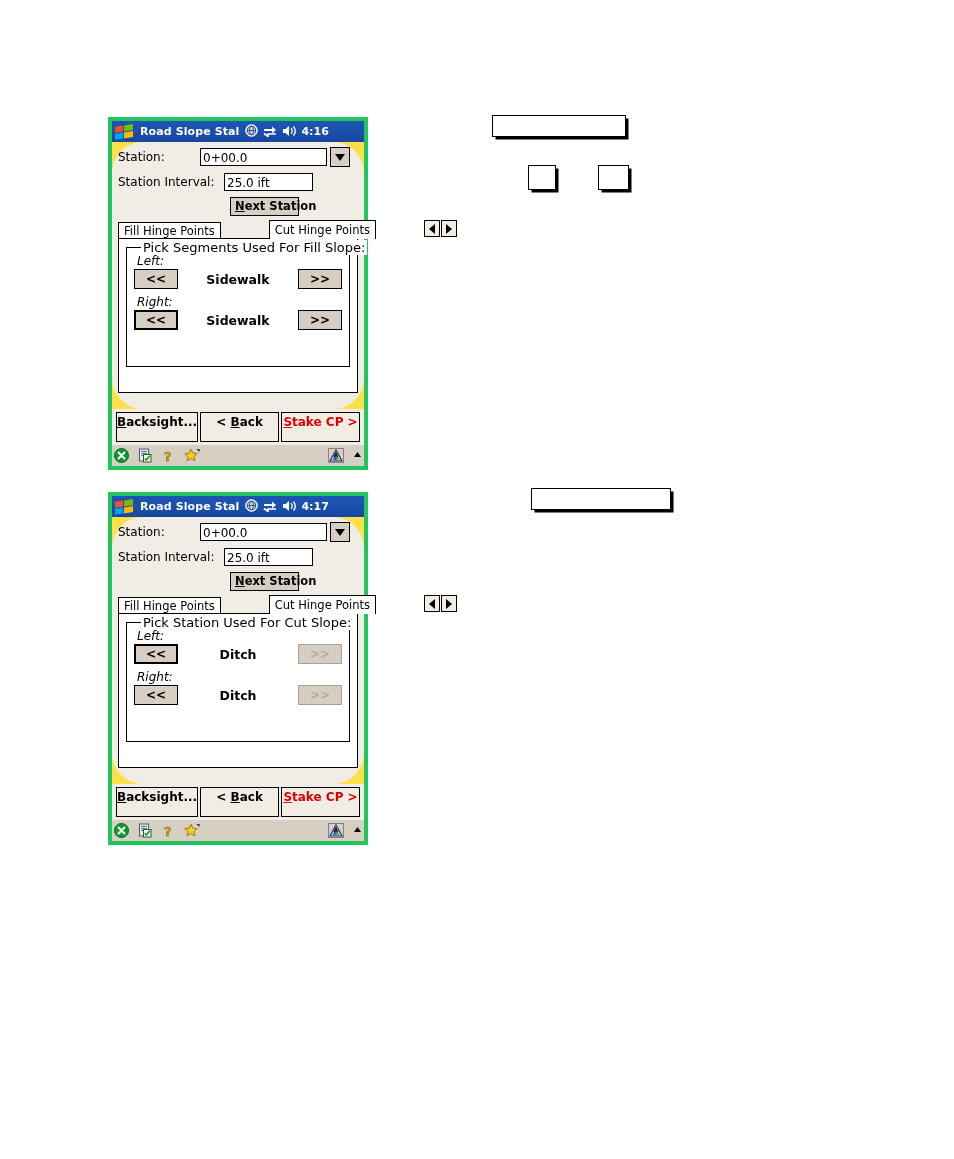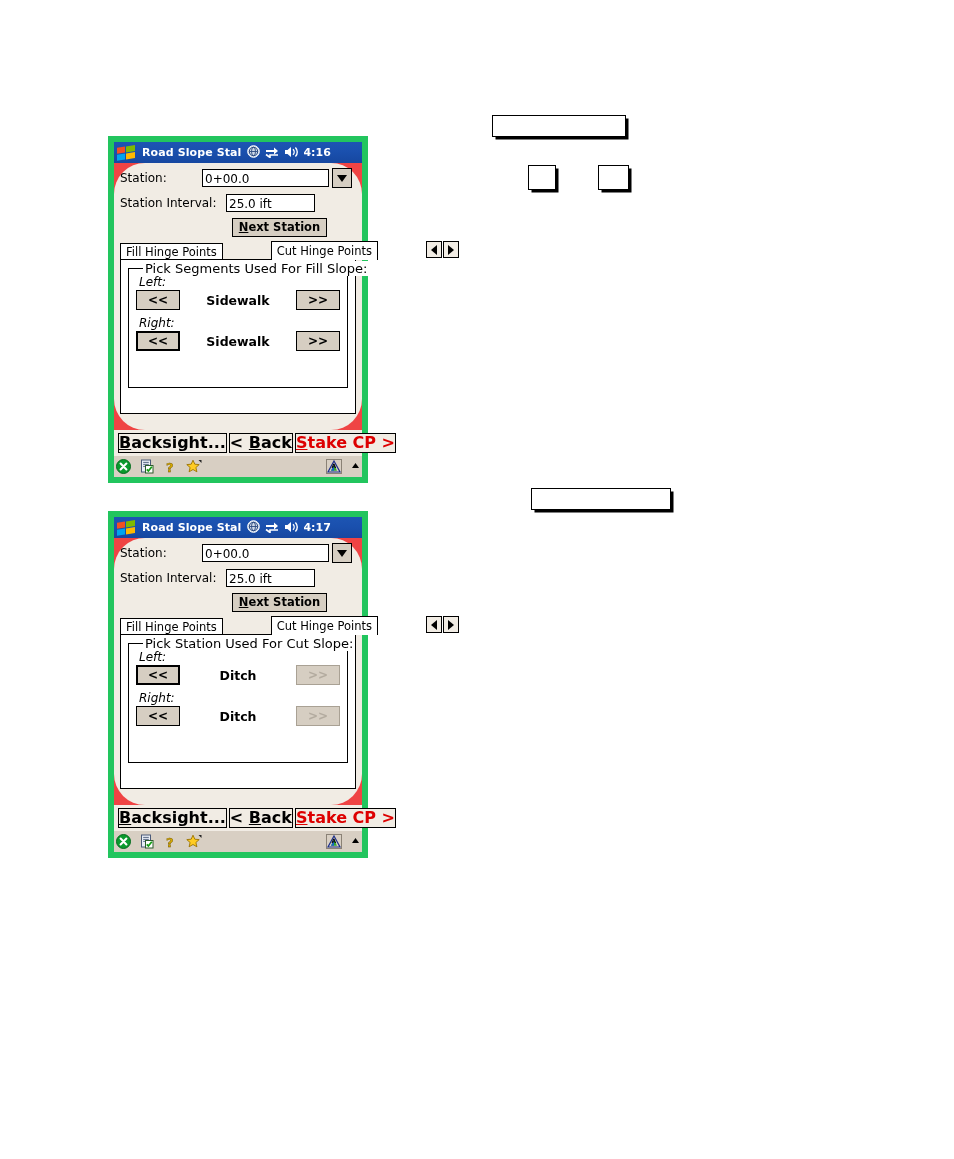--- a/index.html
+++ b/index.html
@@ -12,24 +12,23 @@
     height: 1159px;
     position: relative;
     font-family: "DejaVu Sans", "Liberation Sans", sans-serif;
     overflow: hidden;
   }
 
   
   .pda {
     position: absolute;
     width: 260px;
-    background: #ef4444;
-    border: 6px solid #22c55e;
-    box-sizing: border-box;
-    margin-top: 19px;
+    background: #fde047;
+    border: 4px solid #22c55e;
+    box-sizing: border-box;
   }
   .pda-1 { left: 108px; top: 117px; }
   .pda-2 { left: 108px; top: 492px; }
 
   
   .titlebar {
     height: 21px;
     background: linear-gradient(to bottom, #1d55b3 0%, #1a50ae 45%, #1647a0 100%);
     display: flex;
     align-items: center;
@@ -128,21 +127,21 @@
     color: #000;
     height: 19px;
     line-height: 17px;
     text-align: center;
     box-sizing: border-box;
     padding: 0 4px;
     white-space: nowrap;
     font-family: "DejaVu Sans", "Liberation Sans", sans-serif;
   }
   .next-station {
-    width: 95px;
+    width: 69px;
     margin-left: 112px;
     margin-bottom: 4px;
   }
   .u { text-decoration: underline; }
 
   
   .tabstrip {
     display: flex;
     align-items: flex-end;
     height: 19px;
@@ -279,24 +278,24 @@
   .cmdbar {
     display: flex;
     gap: 2px;
     padding: 3px 4px 3px 4px;
     background: #f1ece4;
   }
   .cmdbtn {
     flex: 1;
     background: #f1ece4;
     border: 1px solid #000;
-    height: 20px;
+    height: 30px;
     line-height: 18px;
     text-align: center;
-    font-size: 16px;
+    font-size: 12px;
     font-weight: bold;
     color: #000;
     box-sizing: border-box;
     white-space: nowrap;
     font-family: "DejaVu Sans", "Liberation Sans", sans-serif;
   }
   .cmdbtn.red { color: #dd0000; }
   .cmdbtn.red .u { text-decoration-color: #dd0000; }
 
   

